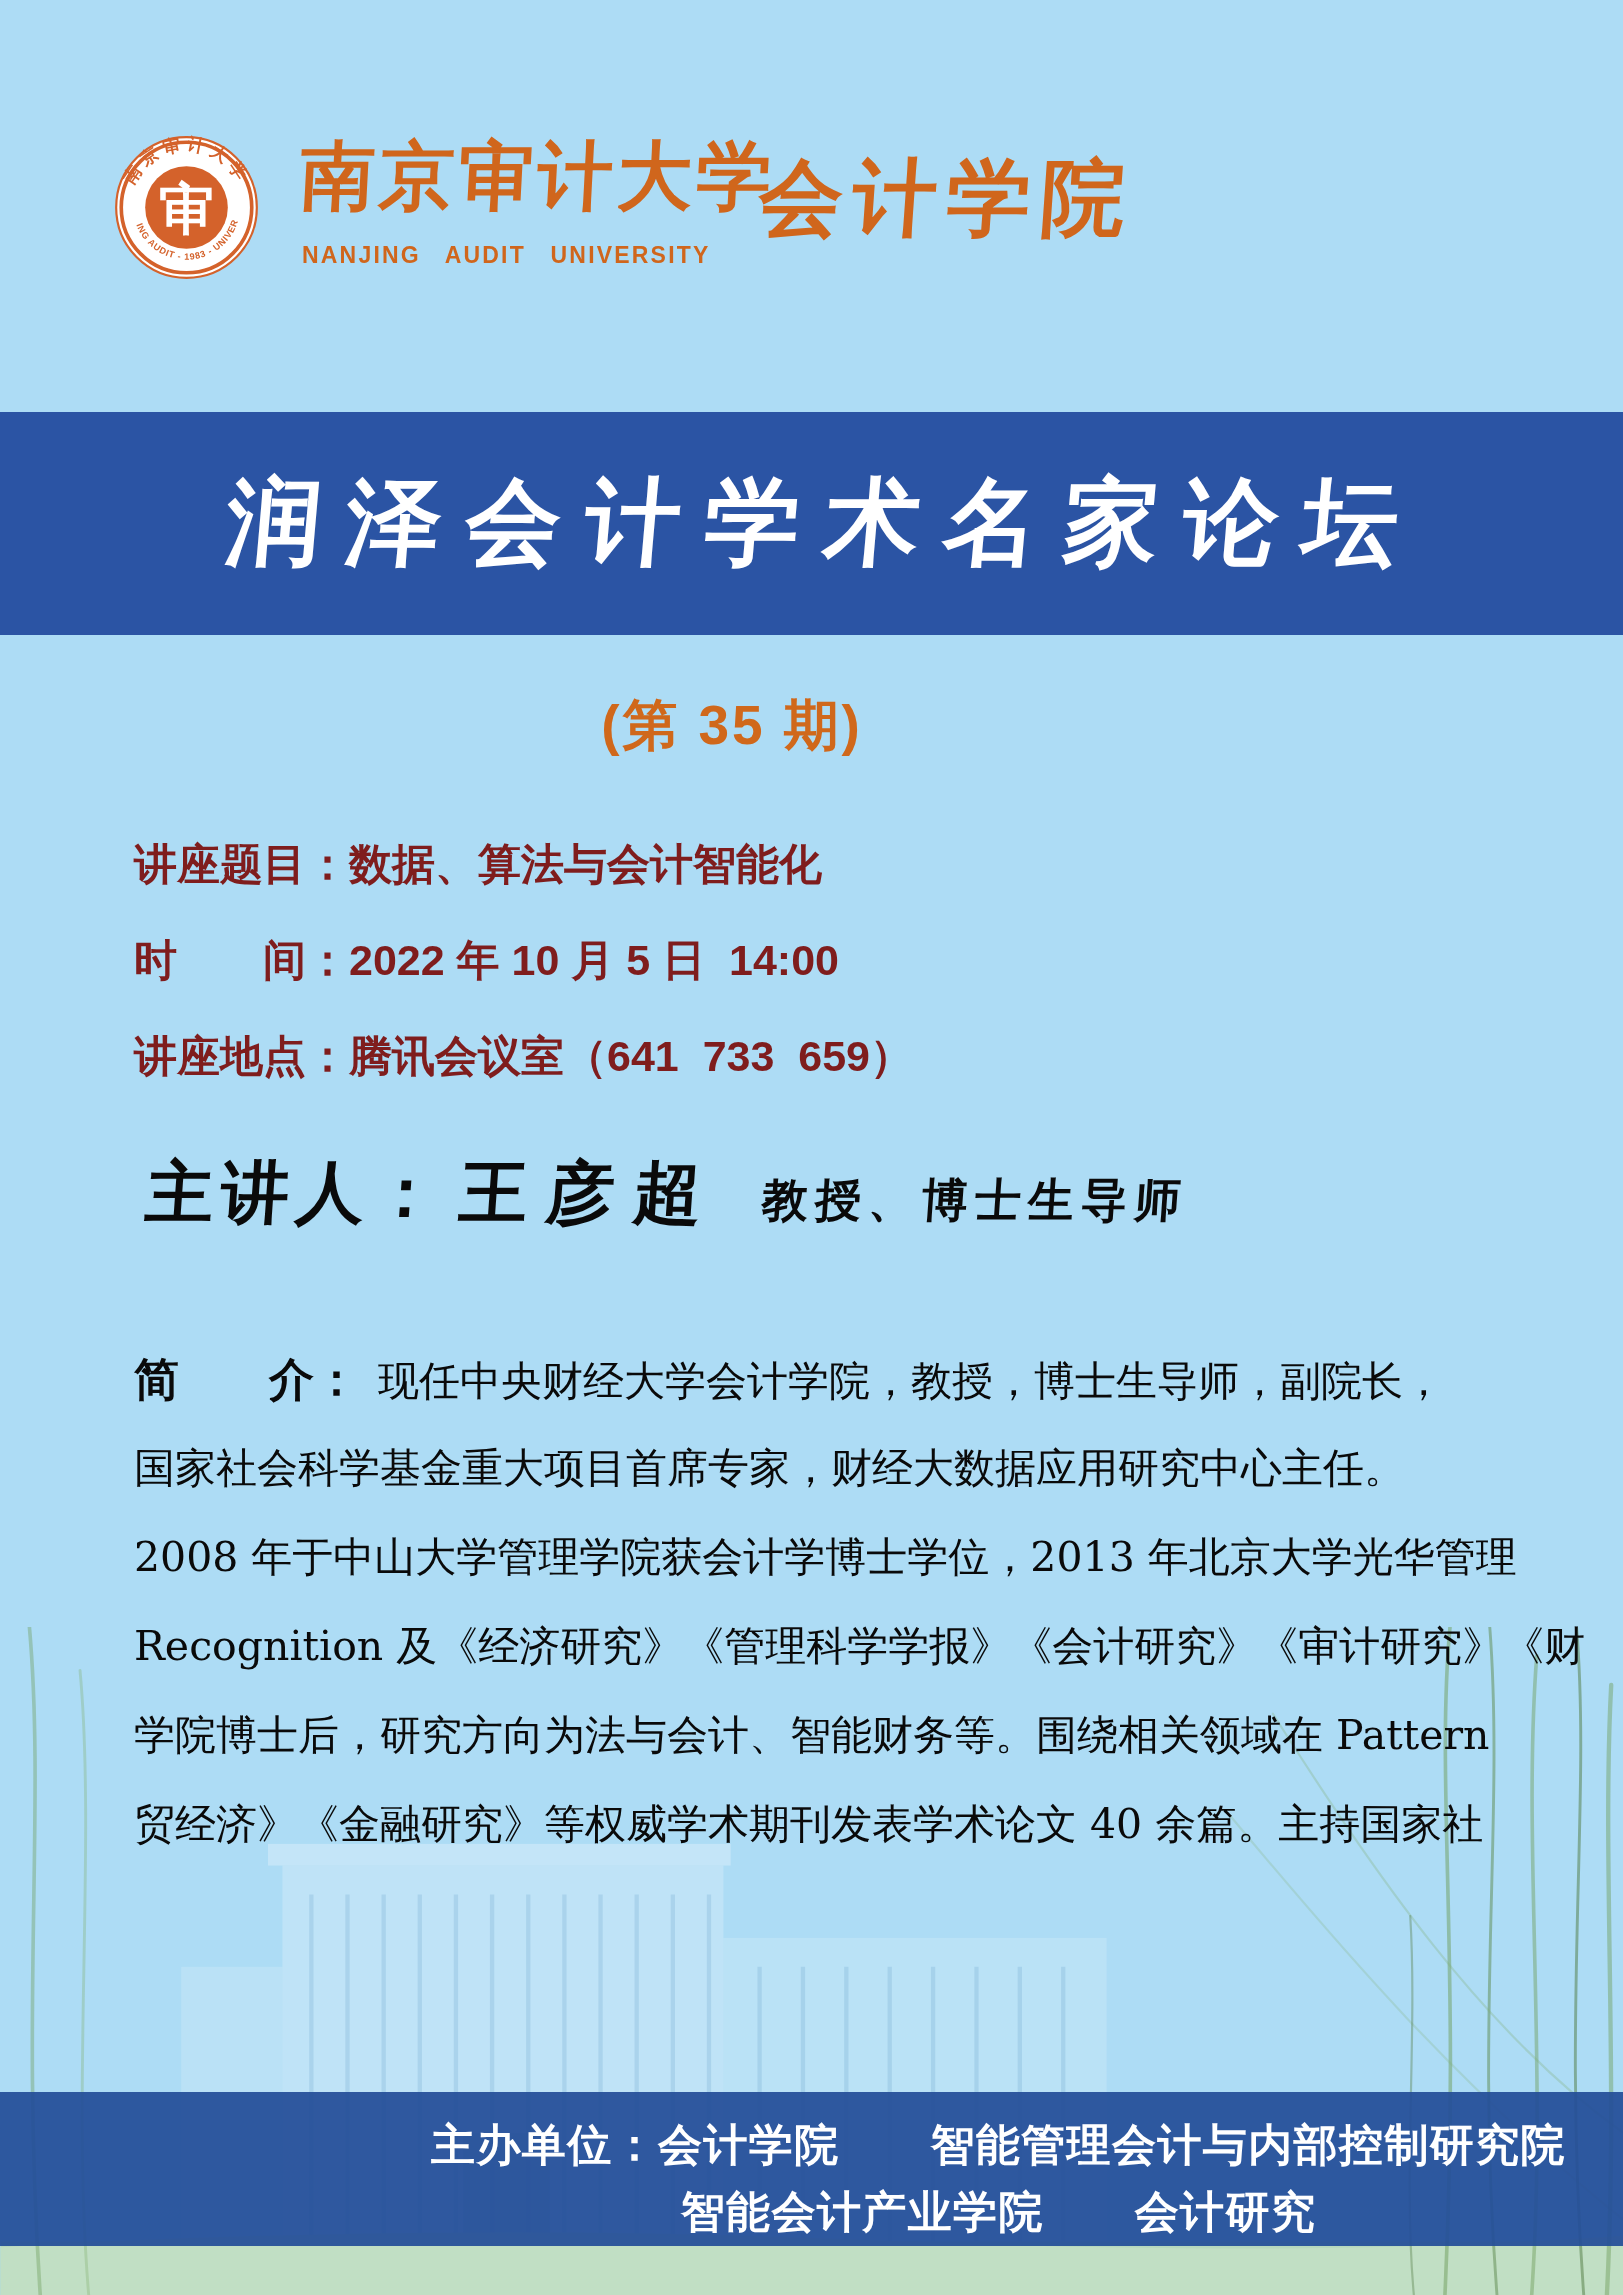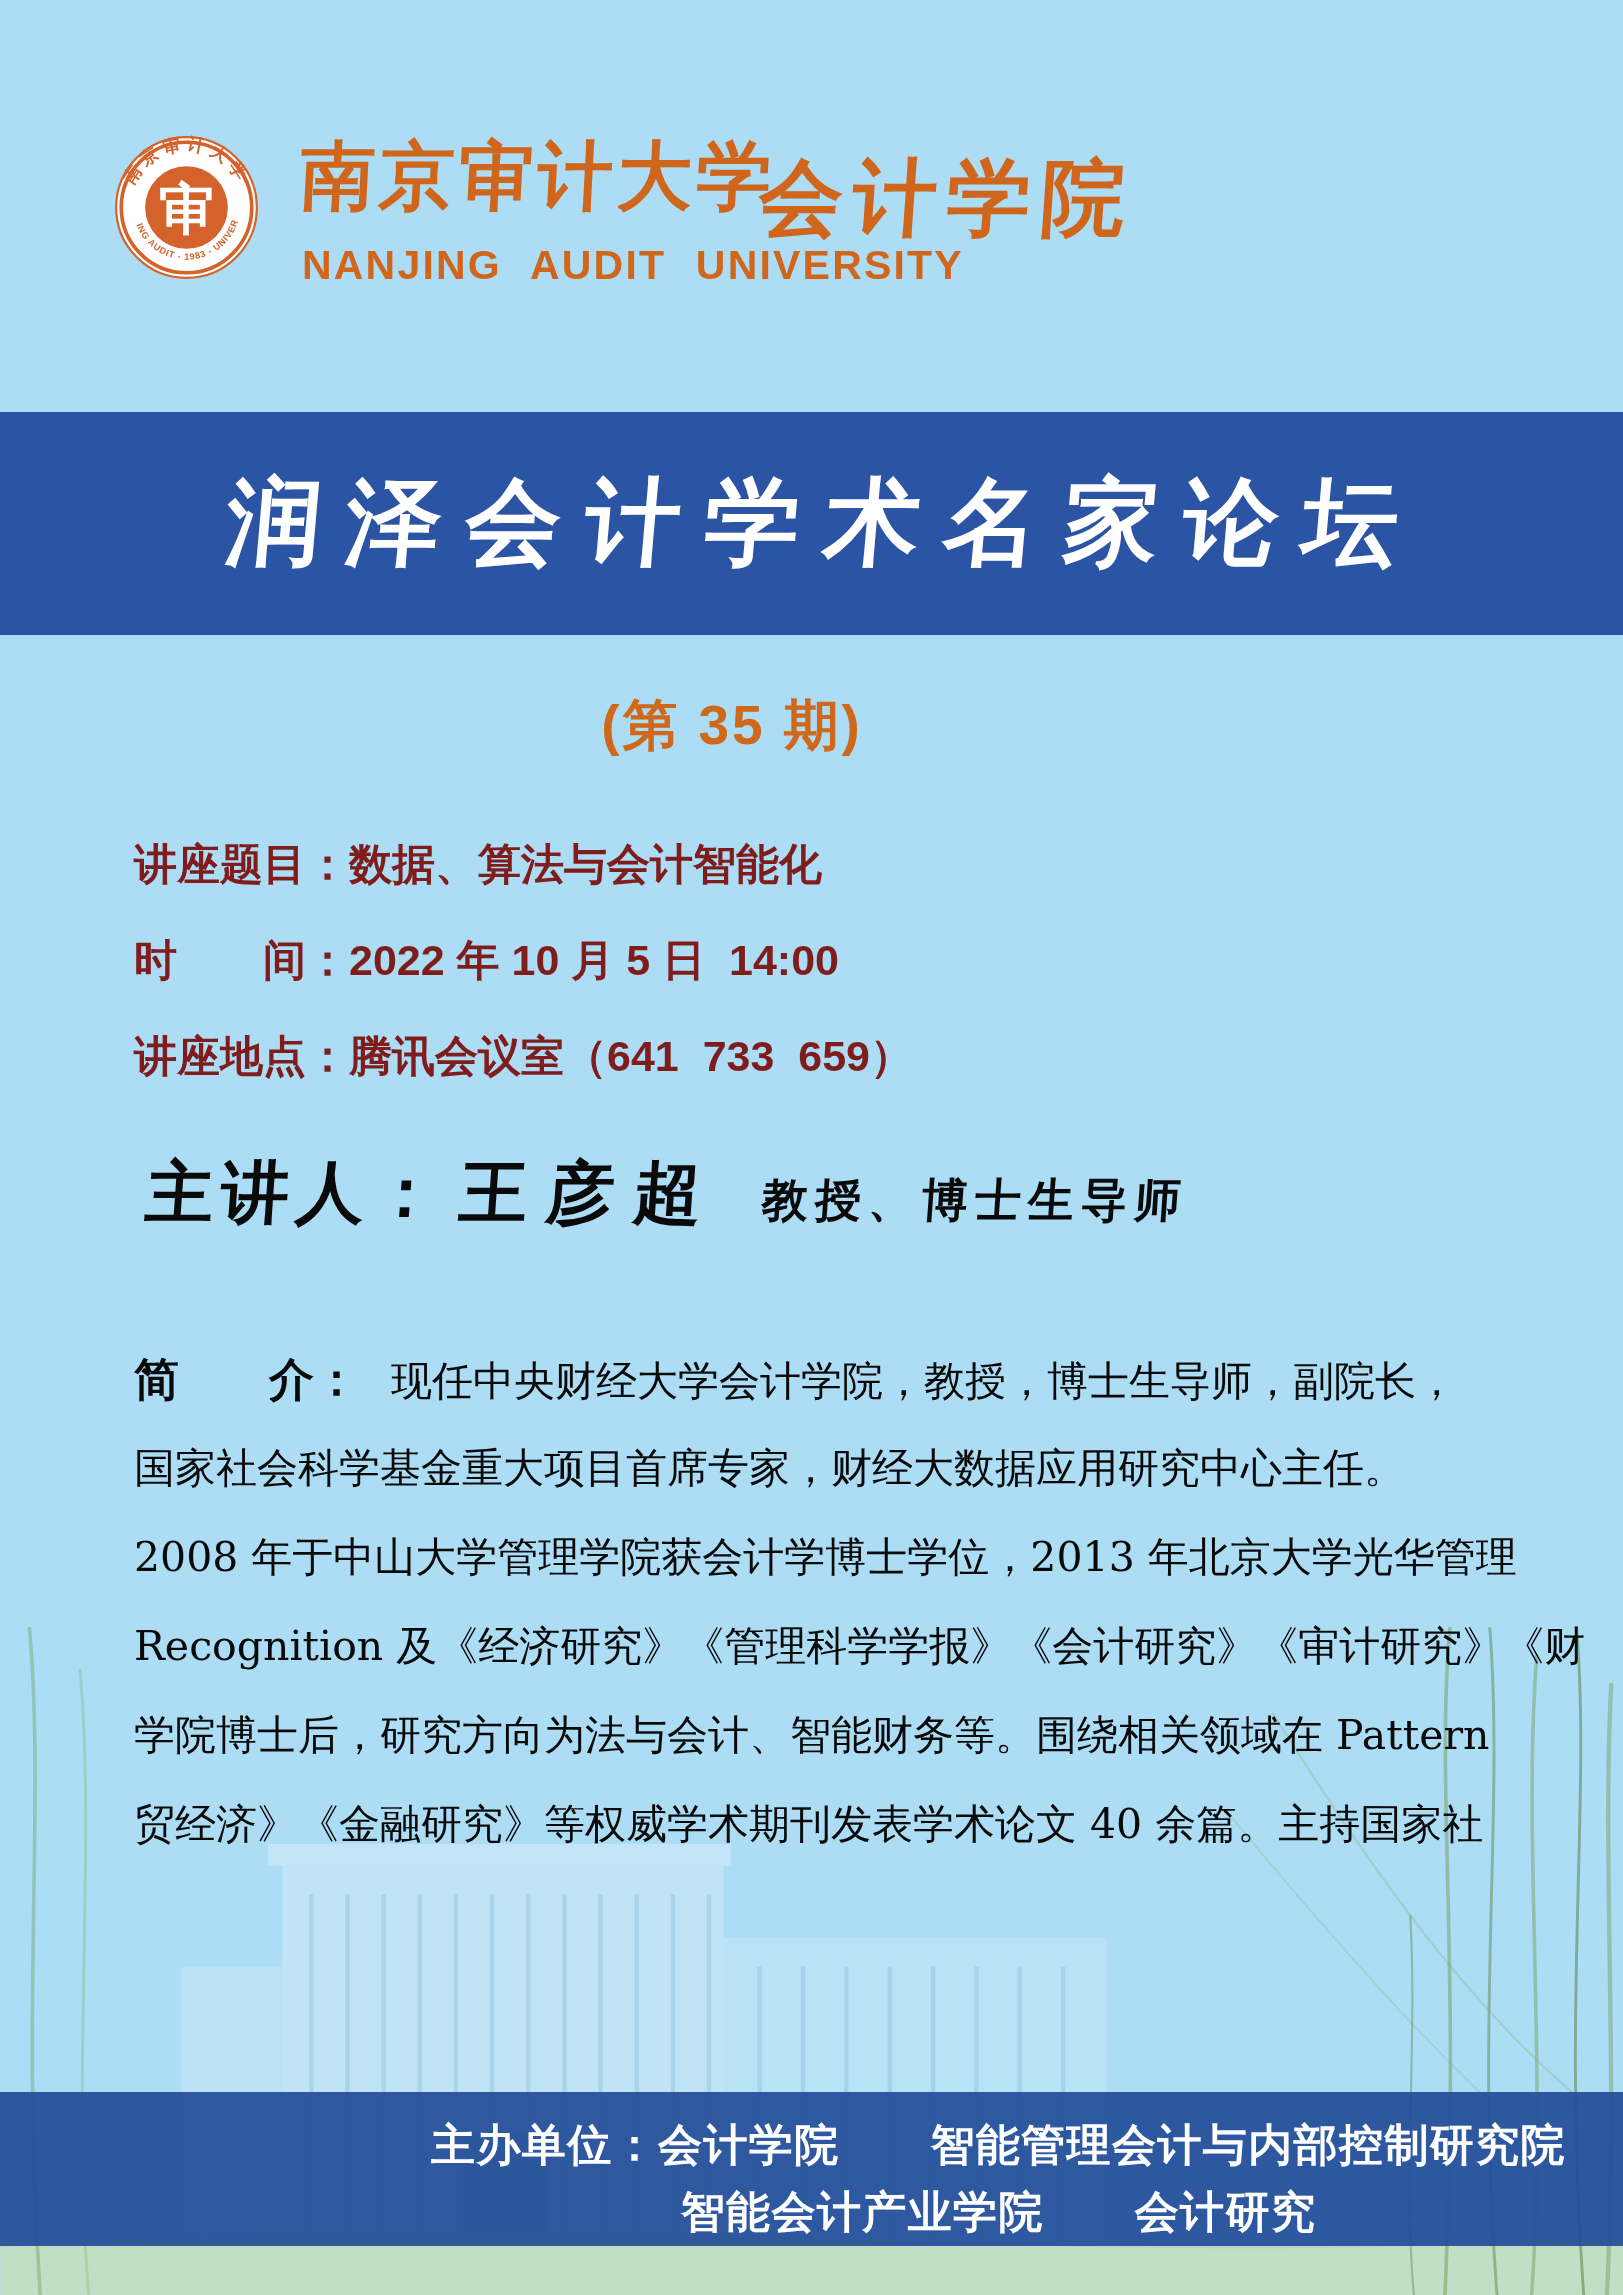--- a/index.html
+++ b/index.html
@@ -11,21 +11,21 @@
   
   #seal{position:absolute;left:114px;top:135px;width:145px;height:145px;}
   .uni-cn{
     position:absolute;left:300px;top:127px;width:448px;
     font-family:"DejaVu Serif",serif;font-weight:bold;
     font-size:75px;letter-spacing:4.3px;color:#d0661c;white-space:nowrap;
     transform:skewX(-3deg);
   }
   .uni-en{
     position:absolute;left:302px;top:242px;
-    font-size:41px;font-weight:bold;color:#d0661c;
+    font-size:23px;font-weight:bold;color:#d0661c;
     letter-spacing:2.2px;word-spacing:16px;white-space:nowrap;
   }
   .college{
     position:absolute;left:759px;top:142px;
     font-family:"DejaVu Serif",serif;font-weight:bold;
     font-size:84px;letter-spacing:10px;color:#d0661c;white-space:nowrap;
     transform:skewX(-4deg);
   }
   
   .title-banner{
@@ -58,21 +58,21 @@
   .speaker .name{font-size:68px;font-weight:bold;letter-spacing:19px;margin-left:13px;}
   .speaker .stitle{font-size:46px;font-weight:bold;letter-spacing:7.2px;margin-left:42px;}
   
   .bio{position:absolute;left:134px;top:1335px;width:1367px;}
   .bio-line{
     height:89px;line-height:89px;font-size:41px;color:#0a0a0a;
     font-family:"DejaVu Serif",serif;white-space:nowrap;
   }
   .bio-label{
     font-family:"Liberation Sans",sans-serif;font-size:45px;font-weight:bold;
-    margin-right:32px;
+    margin-right:19px;
     text-align:center;
   }
   
   #decor{position:absolute;left:0;top:1627px;width:1624px;height:668px;}
   
   .footer-banner{
     position:absolute;left:0;top:2092px;width:1624px;height:154px;
     background:rgba(36,77,152,0.93);box-sizing:border-box;
     padding-left:373px;padding-top:19px;text-align:center;
   }

